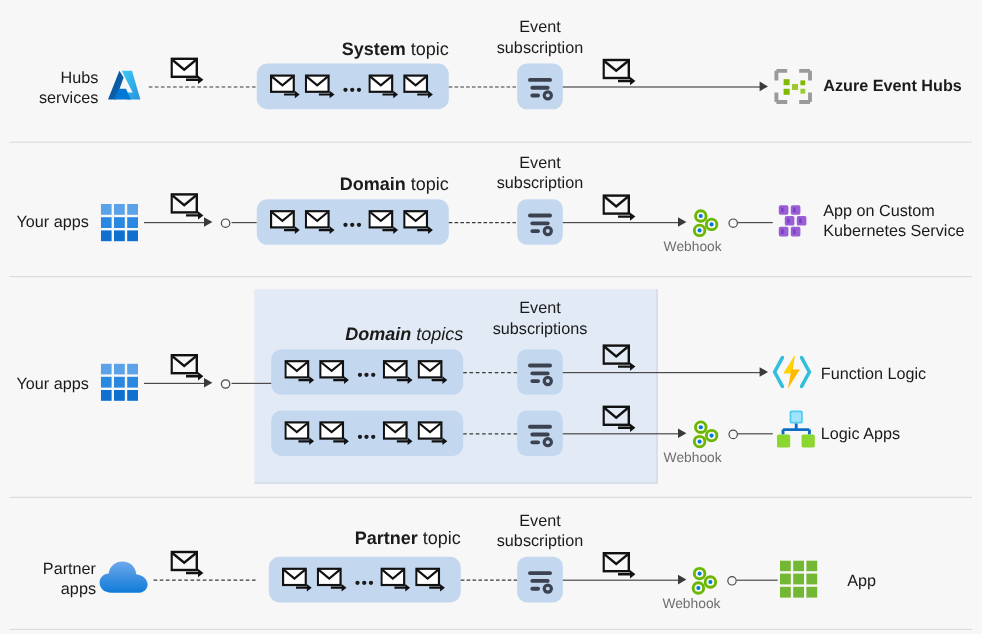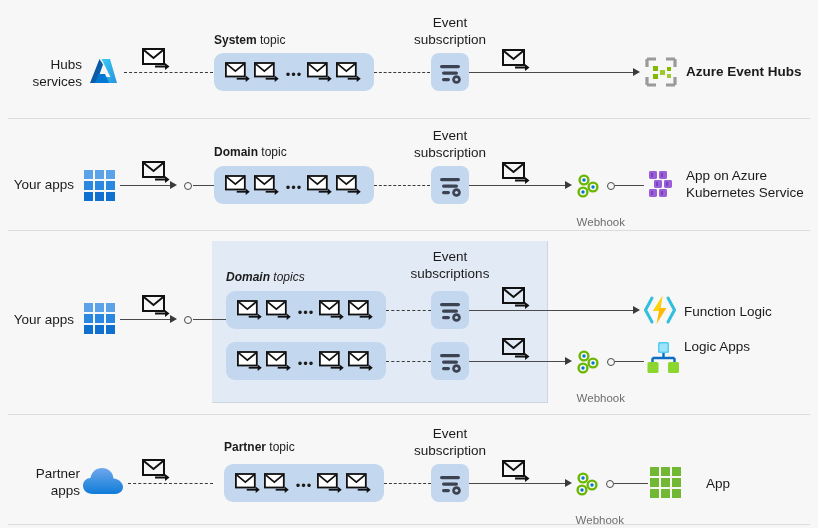--- a/index.html
+++ b/index.html
@@ -35,33 +35,32 @@
     position: absolute;
     font-size: 13.5px;
     color: #1b1b1b;
     line-height: 17px;
     white-space: pre-line;
   }
   .label.center { text-align: center; }
   .label.right  { text-align: right; }
   .topic-title {
     position: absolute;
-    font-size: 12px;
+    font-size: 15px;
     color: #1b1b1b;
+    text-align: right;
+    white-space: nowrap;
+  }
+  .topic-title b { font-weight: bold; }
+  .webhook-label {
+    position: absolute;
+    font-size: 11.5px;
+    color: #6e6e6e;
     text-align: left;
     white-space: nowrap;
-  }
-  .topic-title b { font-weight: bold; }
-  .webhook-label {
-    position: absolute;
-    font-size: 11.5px;
-    color: #6e6e6e;
-    text-align: right;
-    white-space: nowrap;
-    margin-top: 16px;
   }
 
   
   .topic-pill {
     position: absolute;
     background: #c3d7ef;
     border-radius: 9px;
     display: flex;
     align-items: center;
     justify-content: center;
@@ -359,21 +358,21 @@
           <rect x="4" y="5" width="2" height="4"></rect>
           <rect x="14" y="5" width="2" height="4"></rect>
           <rect x="9" y="14" width="2" height="4"></rect>
           <rect x="19" y="14" width="2" height="4"></rect>
           <rect x="4" y="23" width="2" height="4"></rect>
           <rect x="14" y="23" width="2" height="4"></rect>
         </g>
       </svg>
     </div>
 
-    <div class="label" style="left:686px; top:167px;">App on Azure
+    <div class="label" style="left:686px; top:167px;">App on Custom
 Kubernetes Service</div>
   </div>
 
   <div>
 
     <div class="domain-box" style="left:212px; top:241px; width:335px; height:161px;"></div>
 
     <div class="label right" style="left:0px; top:311px; width:74px;">Your apps</div>
 
     <div class="abs" style="left:84px; top:303px;">
@@ -540,21 +539,21 @@
 
     <div class="abs" style="left:646px; top:341px;">
       <svg width="34" height="34" viewBox="0 0 34 34">
         <rect x="12" y="1" width="11" height="11" rx="1.6" fill="#50cdf5"></rect>
         <rect x="13.5" y="2.5" width="8" height="8" rx="1" fill="#9fe4fb"></rect>
         <path d="M17.5 12 V17 M6.5 17 H28.5 M6.5 17 V21 M28.5 17 V21" fill="none" stroke="#0b6cc4" stroke-width="2.4"></path>
         <rect x="1.5" y="21" width="11" height="11" rx="1.6" fill="#8bd62f"></rect>
         <rect x="22" y="21" width="11" height="11" rx="1.6" fill="#8bd62f"></rect>
       </svg>
     </div>
-    <div class="label" style="left:684px; top:338px;">Logic Apps</div>
+    <div class="label" style="left:684px; top:353px;">Logic Apps</div>
   </div>
 
   <div>
 
     <div class="label right" style="left:0px; top:465px; width:80px;">Partner
 apps</div>
 
     <div class="abs" style="left:82px; top:466px;">
       <svg width="44" height="32" viewBox="0 0 44 32">
         <defs>

